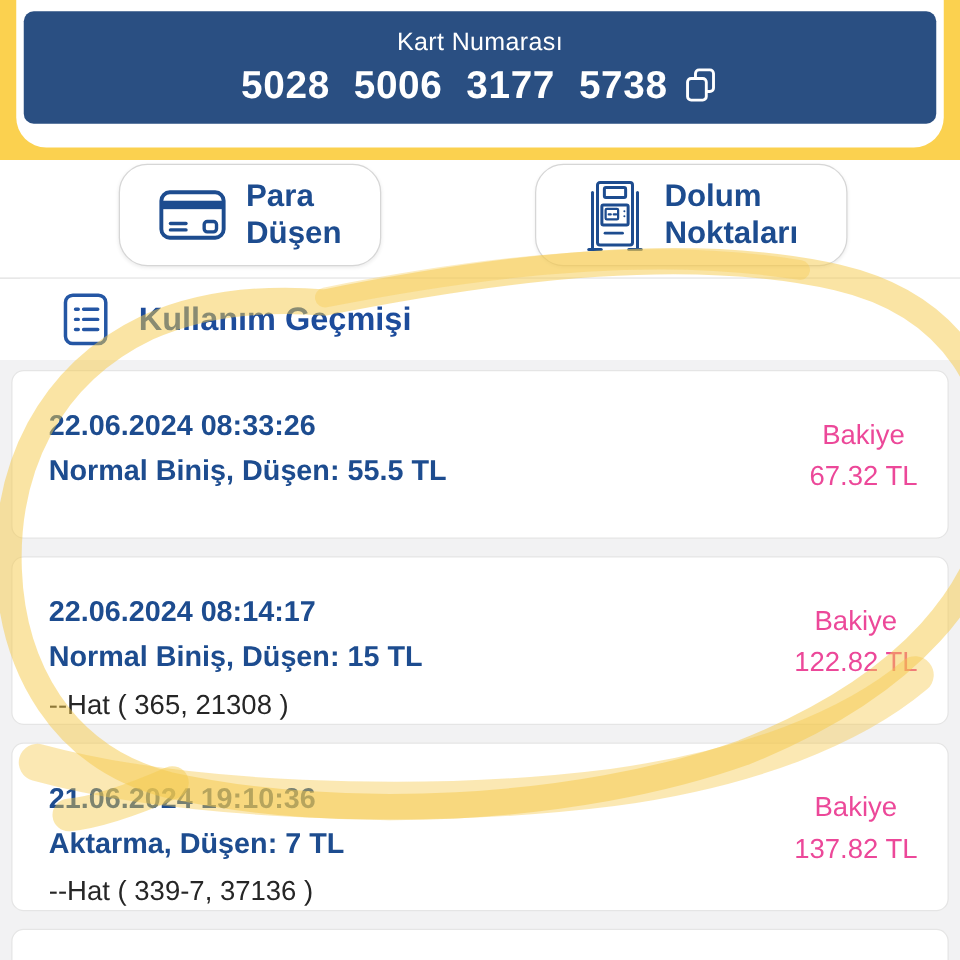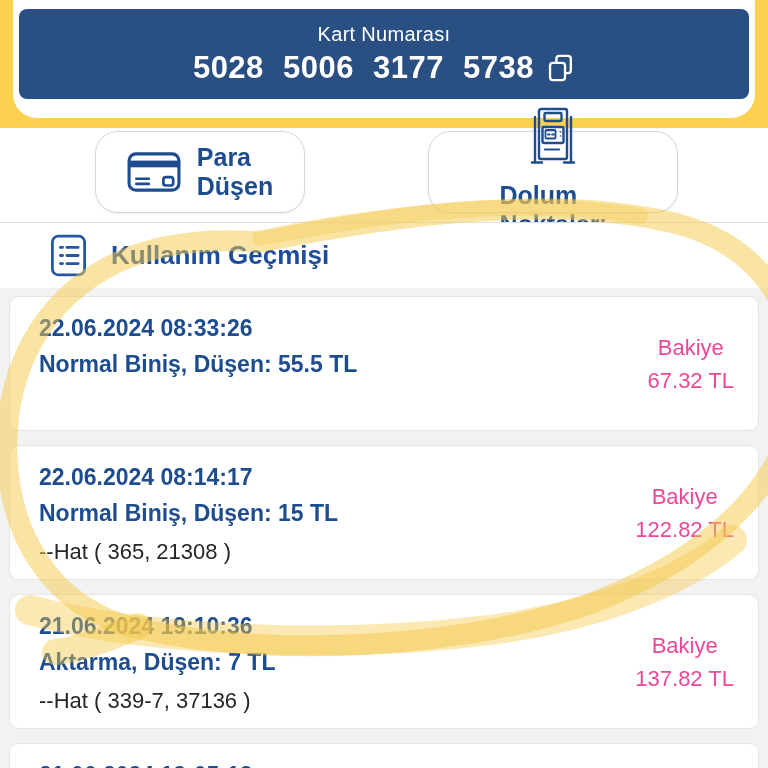--- a/index.html
+++ b/index.html
@@ -28,41 +28,41 @@
   
   .actions-row { position:absolute; top:128px; left:0; width:768px; height:94px; background:#fff; }
   .action-btn {
     position:absolute; top:3px; height:82px;
     background:#fff; border:1.5px solid #D6D6D6; border-radius:23px;
     box-shadow:0 1px 3px rgba(0,0,0,.07);
     display:flex; align-items:center; justify-content:center; gap:16px;
     cursor:pointer;
   }
   .btn-para { left:95px; width:210px; }
-  .btn-dolum { left:428px; width:250px;flex-direction:column; }
+  .btn-dolum { left:428px; width:250px; }
   .action-label { font-size:25px; font-weight:600; color:#1D4C8F; line-height:1.16; text-align:left; }
 
   .divider { position:absolute; top:222px; left:0; width:768px; height:1px; background:#E0E0E0; }
 
   
   .history-header {
     position:absolute; top:223px; left:16px; width:768px; height:65px; background:#fff;
     display:flex; align-items:center; padding-left:33px; gap:23px;
   }
   .history-title { font-size:26px; font-weight:600; color:#1D4C9B; }
 
   
   .list { position:absolute; top:288px; left:0; width:768px; height:480px; background:#F2F2F3; padding:8px 9px 0 9px; }
   .txn-card {
     position:relative; width:100%; height:135px; margin-bottom:14px;
     background:#fff; border:1px solid #E5E5E5; border-radius:10px;
     padding:20px 24px 0 29px; cursor:pointer;
   }
   .t-date, .t-desc { font-size:23px; font-weight:700; color:#1D4C8F; line-height:1.0; }
-  .t-date { margin-bottom:13px; }
+  .t-date { margin-bottom:13px;margin-top:12px; }
   .t-desc { margin-bottom:14px; }
   .t-line { font-size:22px; font-weight:400; color:#262626; }
   .balance {
     position:absolute; right:24px; top:50%; transform:translateY(-50%);
     text-align:center; font-size:22px; color:#ec4899; line-height:1.5;
   }
 
   
   .marker-overlay { position:absolute; inset:0; width:768px; height:768px; pointer-events:none; z-index:50; }
 </style>

